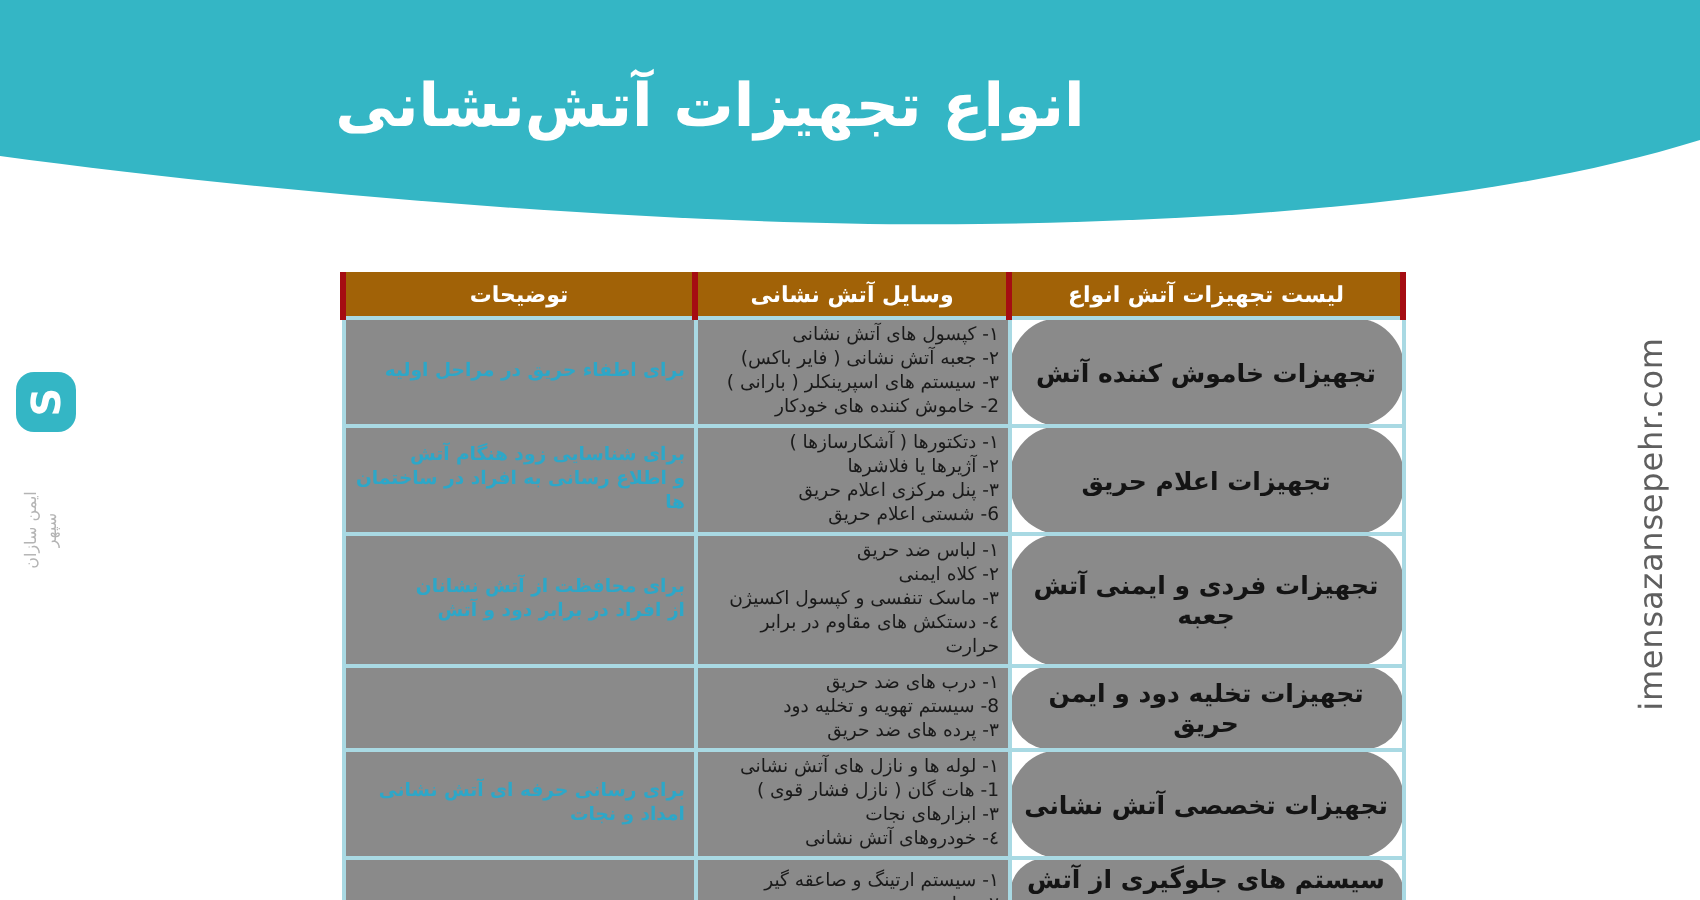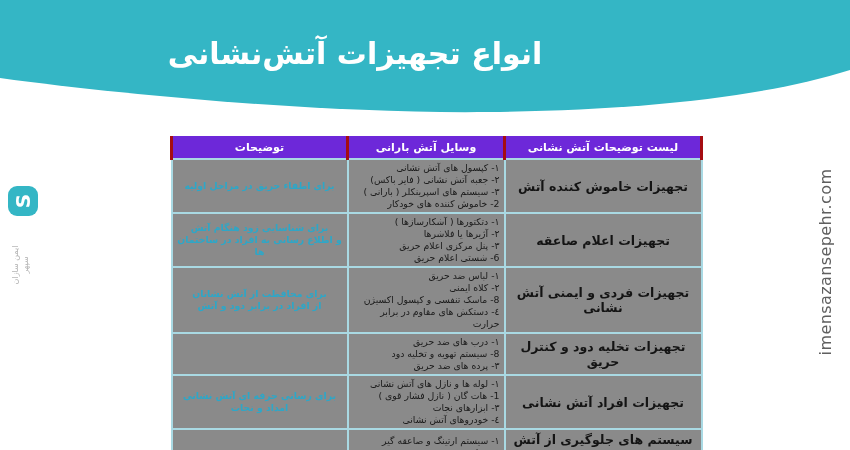--- a/index.html
+++ b/index.html
@@ -51,44 +51,44 @@
 
   
   table.equip {
     position: absolute; left: 170px; top: 136px;
     width: 530px;
     border-collapse: collapse;
     direction: rtl;
     table-layout: fixed;
   }
   table.equip th {
-    background: #6d28d9; color: #ffffff;
+    background: #a16207; color: #ffffff;
     font-size: 11px; font-weight: bold;
     height: 23px; text-align: center; vertical-align: middle;
     border: 3px solid #a50d12; border-top: none;
     border-bottom: 2px solid #a9d9e3;
   }
   table.equip td {
     background: #8a8a8a;
     border: 2px solid #a9d9e3;
     vertical-align: middle;
     padding: 2px 4px;
   }
   td.cat {
     color: #141414; font-size: 12.5px; font-weight: bold;
-    text-align: center; line-height: 15px;
+    text-align: center; line-height: 15px; border-radius: 25px;
   }
   td.items {
     color: #1a1a1a; font-size: 9.3px;
     text-align: right; padding-right: 7px;
     white-space: pre-line; line-height: 12px;
   }
   td.desc {
     color: #2da7c8; font-size: 9.3px; font-weight: bold;
-    text-align: center; white-space: pre-line; line-height: 12px;
+    white-space: pre-line; line-height: 12px;
   }
 </style>
 </head>
 <body>
 
 <svg class="band" viewBox="0 0 850 125" preserveAspectRatio="none" aria-hidden="true">
   <path d="M0,0 H850 V70 C760,98 640,110 490,112 C340,114 140,97 0,78 Z" fill="#34b6c5"></path>
 </svg>
 
 <div class="page-title">انواع تجهیزات آتش‌نشانی</div>
@@ -104,61 +104,61 @@
 <div class="watermark">imensazansepehr.com</div>
 
 <table class="equip">
   <colgroup>
     <col style="width:197px">
     <col style="width:157px">
     <col style="width:176px">
   </colgroup>
   <thead>
     <tr>
-      <th>لیست توضیحات آتش نشانی</th>
-      <th>وسایل آتش بارانی</th>
+      <th>لیست تجهیزات آتش انواع</th>
+      <th>وسایل آتش نشانی</th>
       <th>توضیحات</th>
     </tr>
   </thead>
   <tbody>
       <tr>
         <td class="cat">تجهیزات خاموش کننده آتش</td>
         <td class="items">۱- کپسول های آتش نشانی
 ۲- جعبه آتش نشانی ( فایر باکس)
 ۳- سیستم های اسپرینکلر ( بارانی )
 2- خاموش کننده های خودکار</td>
         <td class="desc">برای اطفاء حریق در مراحل اولیه</td>
       </tr>
       <tr>
-        <td class="cat">تجهیزات اعلام صاعقه</td>
+        <td class="cat">تجهیزات اعلام حریق</td>
         <td class="items">۱- دتکتورها ( آشکارسازها )
 ۲- آژیرها یا فلاشرها
 ۳- پنل مرکزی اعلام حریق
 6- شستی اعلام حریق</td>
         <td class="desc">برای شناسایی زود هنگام آتش
 و اطلاع رسانی به افراد در ساختمان ها</td>
       </tr>
       <tr>
-        <td class="cat">تجهیزات فردی و ایمنی آتش نشانی</td>
+        <td class="cat">تجهیزات فردی و ایمنی آتش جعبه</td>
         <td class="items">۱- لباس ضد حریق
 ۲- کلاه ایمنی
-8- ماسک تنفسی و کپسول اکسیژن
+۳- ماسک تنفسی و کپسول اکسیژن
 ٤- دستکش های مقاوم در برابر حرارت</td>
         <td class="desc">برای محافظت از آتش نشانان
 از افراد در برابر دود و آتش</td>
       </tr>
       <tr>
-        <td class="cat">تجهیزات تخلیه دود و کنترل حریق</td>
+        <td class="cat">تجهیزات تخلیه دود و ایمن حریق</td>
         <td class="items">۱- درب های ضد حریق
 8- سیستم تهویه و تخلیه دود
 ۳- پرده های ضد حریق</td>
         <td class="desc"></td>
       </tr>
       <tr>
-        <td class="cat">تجهیزات افراد آتش نشانی</td>
+        <td class="cat">تجهیزات تخصصی آتش نشانی</td>
         <td class="items">۱- لوله ها و نازل های آتش نشانی
 1- هات گان ( نازل فشار قوی )
 ۳- ابزارهای نجات
 ٤- خودروهای آتش نشانی</td>
         <td class="desc">برای رسانی حرفه ای آتش نشانی
 امداد و نجات</td>
       </tr>
       <tr>
         <td class="cat">سیستم های جلوگیری از آتش سوزی</td>
         <td class="items">۱- سیستم ارتینگ و صاعقه گیر

